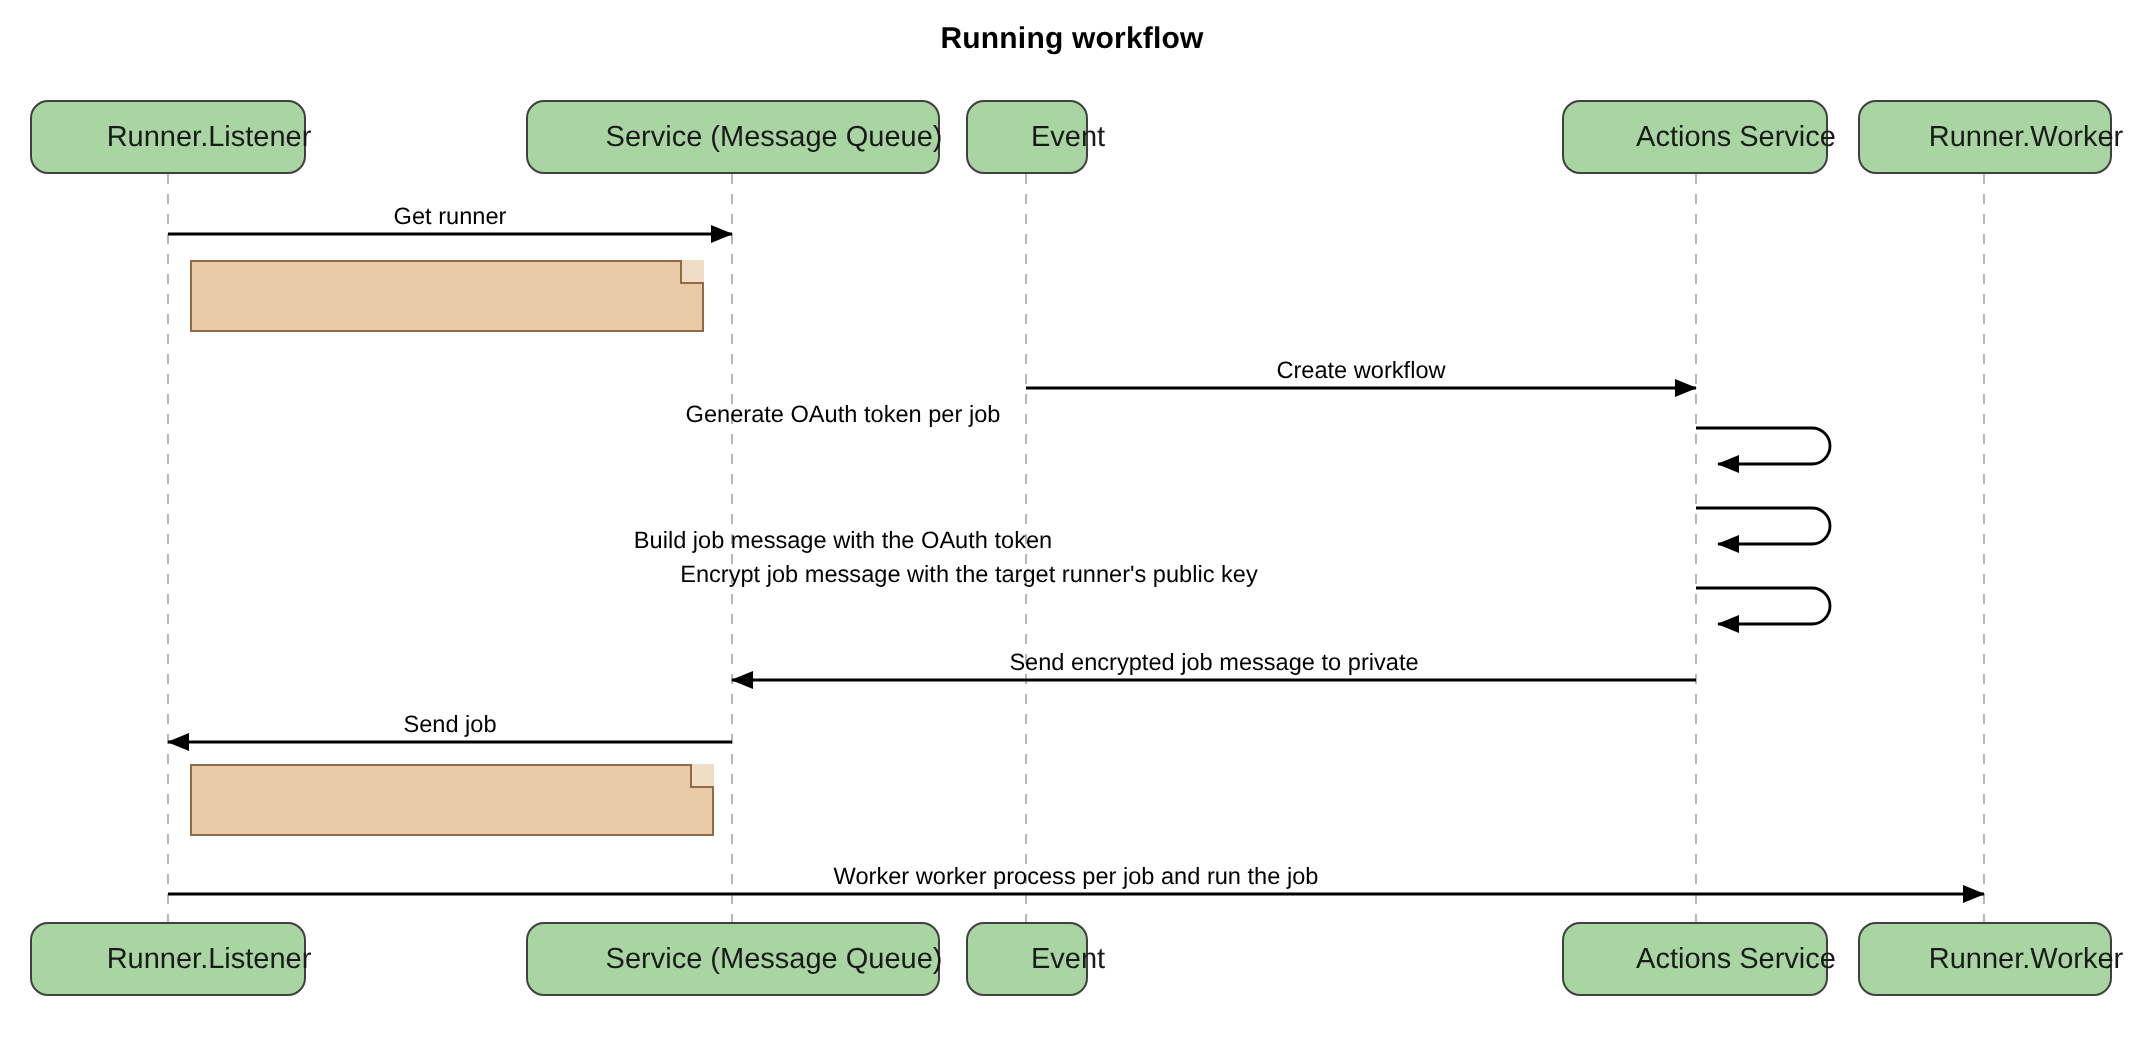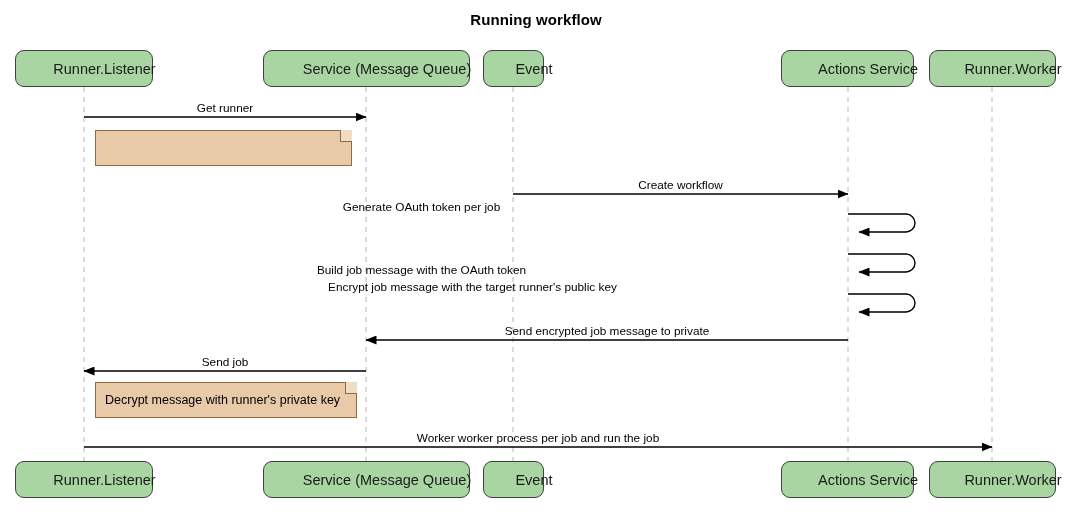--- a/index.html
+++ b/index.html
@@ -90,27 +90,26 @@
       <div class="pbox" style="left: 929px; top: 461px; width: 127px; height: 37px; background: rgb(168, 213, 162);">
         <span>Runner.Worker</span>
       </div>
     </div>
   <div id="notes-layer">
       <div class="note" style="left: 95px; top: 130px; width: 257px; height: 36px; background: rgb(232, 201, 168); border-color: rgb(143, 106, 67);">
         <span class="fold"></span>
       </div>
       <div class="note" style="left: 95px; top: 382px; width: 262px; height: 36px; background: rgb(232, 201, 168); border-color: rgb(143, 106, 67);">
         <span class="fold"></span>
-        <span>Decrypt message with runner's private key</span>
       </div>
     </div>
   <div id="labels-layer">
       <div class="mlabel" style="left: 84px; width: 282px; top: 102px;">Get runner</div>
       <div class="mlabel" style="left: 513px; width: 335px; top: 179px;">Create workflow</div>
       <div class="mlabel r" style="left: 0px; width: 843px; top: 201px;">Generate OAuth token per job</div>
       <div class="mlabel r" style="left: 0px; width: 843px; top: 241px; margin-top: 23px;">Build job message with the OAuth token</div>
-      <div class="mlabel r" style="left: 4px; width: 843px; top: 281px; padding-left: 47px;">Encrypt job message with the target runner's public key</div>
+      <div class="mlabel r" style="left: 16px; width: 843px; top: 281px; padding-left: 47px;">Encrypt job message with the target runner's public key</div>
       <div class="mlabel" style="left: 366px; width: 482px; top: 325px;">Send encrypted job message to private</div>
       <div class="mlabel" style="left: 84px; width: 282px; top: 356px;">Send job</div>
       <div class="mlabel" style="left: 84px; width: 908px; top: 432px;">Worker worker process per job and run the job</div>
     </div>
 
 </div>
 
 </body></html>

